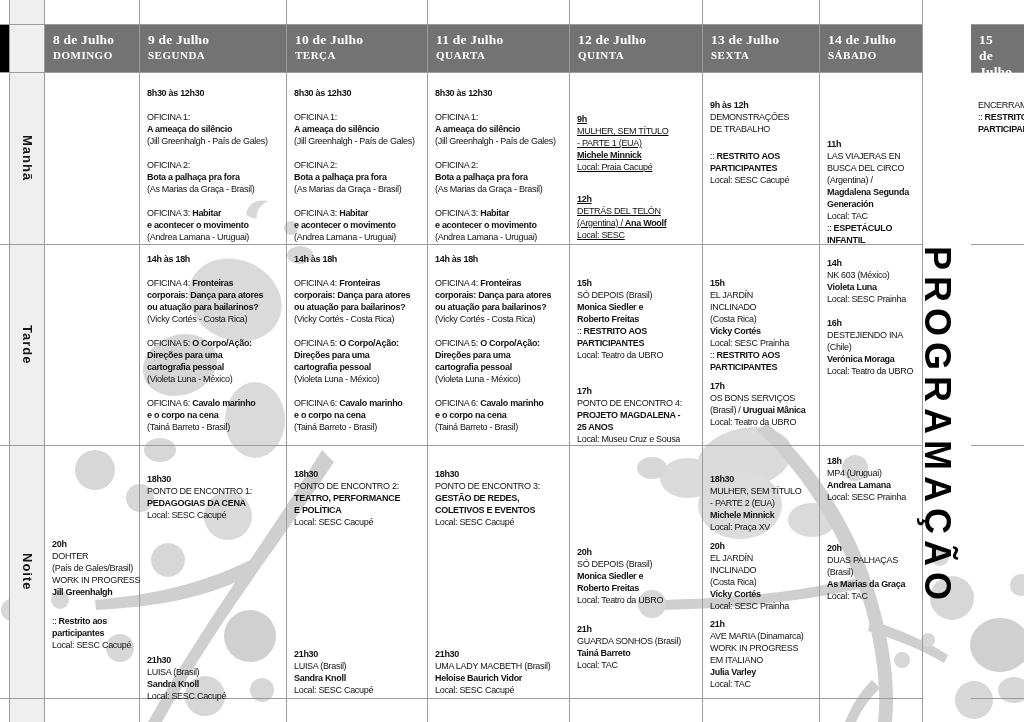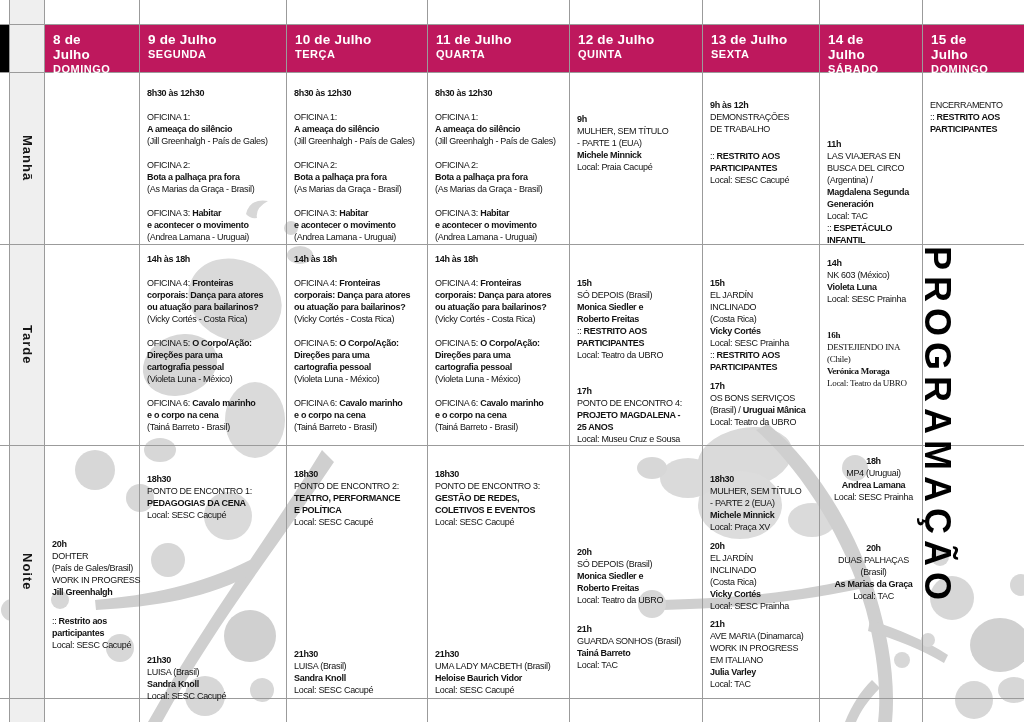--- a/index.html
+++ b/index.html
@@ -3,24 +3,24 @@
 <meta charset="utf-8">
 <style>
   html,body{margin:0;padding:0;background:#fff;}
   .page{position:relative;width:1024px;height:722px;background:#fff;overflow:hidden;
         font-family:"Liberation Sans",sans-serif;}
   .decor{position:absolute;left:0;top:0;z-index:0;}
   .grid{position:absolute;left:0;top:0;width:1024px;height:722px;z-index:1;display:grid;
         grid-template-columns:10px 35px 95px 147px 141px 142px 133px 117px 103px 101px;
         grid-template-rows:25px 48px 172px 201px 253px 23px;}
   .cell{box-sizing:border-box;border-right:1px solid #9b9b9b;border-bottom:1px solid #9b9b9b;position:relative;}
-  .lastcol{border-right:none;}
+  .lastcol{border-right:none;margin-left:48px;}
   .lastrow{border-bottom:none;}
   .labelcol{background:#efefef;}
-  .hdr{background:#be185d;color:#fff;padding:7px 20px 0 8px;}
+  .hdr{background:#737373;color:#fff;padding:7px 20px 0 8px;font-family:Liberation Serif, serif;}
   .hdr .date{font-weight:bold;font-size:13.5px;letter-spacing:.2px;}
   .hdr .day{font-weight:bold;font-size:11px;letter-spacing:.5px;margin-top:1px;}
   .sliverhdr{background:#000;}
   .rotlab{display:flex;align-items:center;justify-content:center;}
   .rotlab span{writing-mode:vertical-rl;font-weight:bold;font-size:13px;color:#161616;letter-spacing:1px;}
   .content{padding:0 2px 0 7px;}
   .line{font-size:9px;line-height:12px;letter-spacing:-.3px;white-space:nowrap;color:#121212;}
   .b{font-weight:bold;}
   .i{}
   .vtitle{position:absolute;left:920px;top:246px;z-index:2;writing-mode:vertical-rl;
@@ -185,27 +185,33 @@
           <div class="line"><span class="">OFICINA 2:</span></div>
           <div class="line"><span class="b">Bota a palhaça pra fora</span></div>
           <div class="line"><span class="">(As Marias da Graça - Brasil)</span></div>
         </div>
         <div class="event" style="margin-top: 12px;">
           <div class="line"><span class="">OFICINA 3: </span><span class="b">Habitar</span></div>
           <div class="line"><span class="b">e acontecer o movimento</span></div>
           <div class="line"><span class="">(Andrea Lamana - Uruguai)</span></div>
         </div>
       </div>
-      <div class="cell content" style="padding-top: 40px;">
+      <div class="cell content" style="padding-top: 40px; text-decoration: underline;">
         <div class="event">
           <div class="line"><span class="b">9h</span></div>
           <div class="line"><span class="">MULHER, SEM TÍTULO</span></div>
           <div class="line"><span class="">- PARTE 1 (EUA)</span></div>
           <div class="line"><span class="b">Michele Minnick</span></div>
           <div class="line"><span class="">Local: Praia Cacupé</span></div>
+        </div>
+        <div class="event" style="margin-top: 20px;">
+          <div class="line"><span class="b">12h</span></div>
+          <div class="line"><span class="">DETRÁS DEL TELÓN</span></div>
+          <div class="line"><span class="">(Argentina) / </span><span class="b">Ana Woolf</span></div>
+          <div class="line"><span class="">Local: SESC</span></div>
         </div>
       </div>
       <div class="cell content" style="padding-top: 26px;">
         <div class="event">
           <div class="line"><span class="b">9h às 12h</span></div>
           <div class="line"><span class="">DEMONSTRAÇÕES</span></div>
           <div class="line"><span class="">DE TRABALHO</span></div>
         </div>
         <div class="event" style="margin-top: 15px;">
           <div class="line"><span class="">:: </span><span class="b">RESTRITO AOS</span></div>
@@ -340,21 +346,21 @@
           <div class="line"><span class="">Local: Teatro da UBRO</span></div>
         </div>
       </div>
       <div class="cell content" style="padding-top: 12px;">
         <div class="event">
           <div class="line"><span class="b">14h</span></div>
           <div class="line"><span class="">NK 603 (México)</span></div>
           <div class="line"><span class="b">Violeta Luna</span></div>
           <div class="line"><span class="">Local: SESC Prainha</span></div>
         </div>
-        <div class="event" style="margin-top: 24px; font-family: Liberation Serif, serif;">
+        <div class="event" style="margin-top: 12px;">
           <div class="line"><span class="b">16h</span></div>
           <div class="line"><span class="">DESTEJIENDO INA</span></div>
           <div class="line"><span class="">(Chile)</span></div>
           <div class="line"><span class="b">Verónica Moraga</span></div>
           <div class="line"><span class="">Local: Teatro da UBRO</span></div>
         </div>
       </div>
       <div class="cell content lastcol" style="padding-top: 10px;"></div>
       <div class="cell"></div>
       <div class="cell labelcol rotlab">
@@ -451,21 +457,21 @@
         </div>
         <div class="event" style="margin-top: 6px;">
           <div class="line"><span class="b">21h</span></div>
           <div class="line"><span class="">AVE MARIA (Dinamarca)</span></div>
           <div class="line"><span class="i">WORK IN PROGRESS</span></div>
           <div class="line"><span class="i">EM ITALIANO</span></div>
           <div class="line"><span class="b">Julia Varley</span></div>
           <div class="line"><span class="">Local: TAC</span></div>
         </div>
       </div>
-      <div class="cell content" style="padding-top: 9px; text-align: center;">
+      <div class="cell content" style="padding-top: 9px;">
         <div class="event">
           <div class="line"><span class="b">18h</span></div>
           <div class="line"><span class="">MP4 (Uruguai)</span></div>
           <div class="line"><span class="b">Andrea Lamana</span></div>
           <div class="line"><span class="">Local: SESC Prainha</span></div>
         </div>
         <div class="event" style="margin-top: 39px;">
           <div class="line"><span class="b">20h</span></div>
           <div class="line"><span class="">DUAS PALHAÇAS</span></div>
           <div class="line"><span class="">(Brasil)</span></div>

